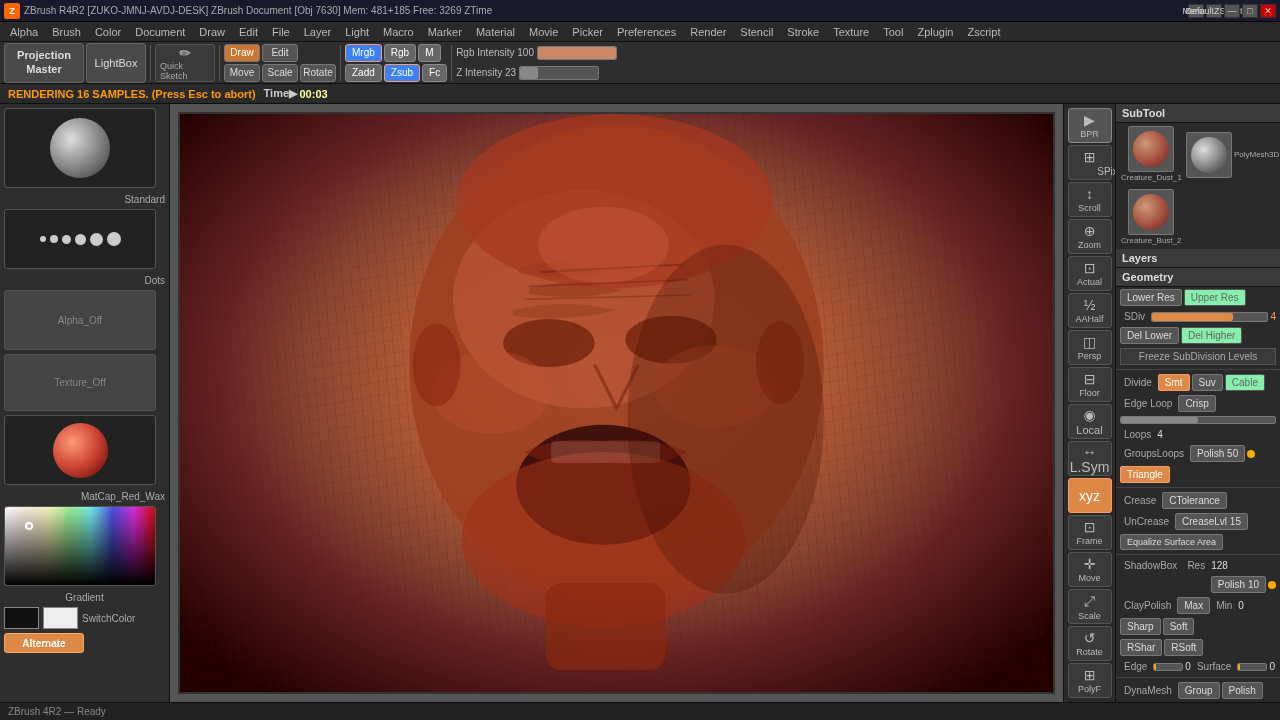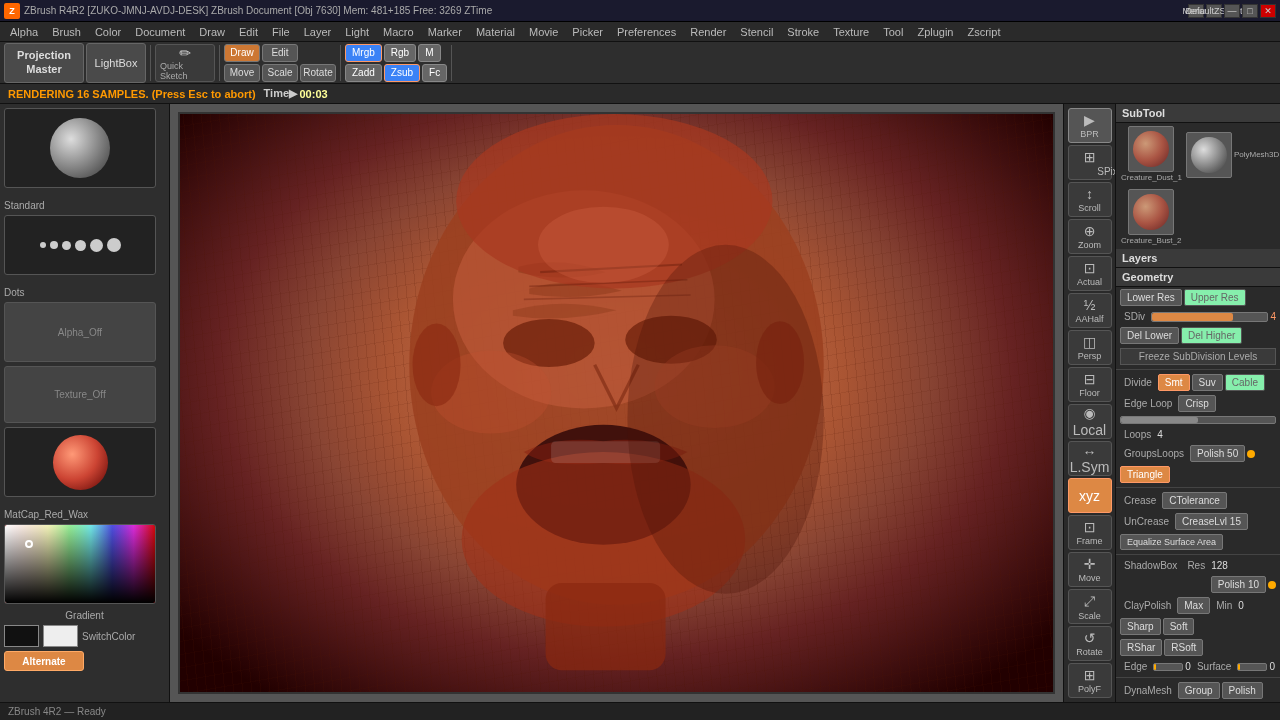--- a/index.html
+++ b/index.html
@@ -191,21 +191,21 @@
       border-radius: 3px;
       display: flex; align-items: center; justify-content: center;
       position: relative;
     }
     .brush-sphere {
       width: 60px; height: 60px;
       border-radius: 50%;
       background: radial-gradient(circle at 35% 35%, #ddd, #888 50%, #333);
     }
     .brush-label {
-      text-align: left; font-size: 10px; color: #aaa; margin-top: 8px;
+      text-align: right; font-size: 10px; color: #aaa; margin-top: 2px;
     }
 
     .dot-preview {
       width: 152px; height: 60px;
       background: #222;
       border: 1px solid #555;
       border-radius: 3px;
       display: flex; align-items: center; justify-content: center; gap: 4px;
     }
     .dot { border-radius: 50%; background: #ccc; }
@@ -544,20 +544,34 @@
     </div>
     <div style="display:flex;gap:2px;">
       <div class="mode-toggle">Zadd</div>
       <div class="mode-toggle orange">Zsub</div>
       <div class="mode-toggle">Fc</div>
     </div>
   </div>
 
   <div class="toolbar-sep"></div>
 
+  <div class="slider-group">
+    <div class="slider-row">
+      <span class="slider-label">Rgb Intensity 100</span>
+      <div class="slider-track">
+        <div class="slider-fill" style="width:100%;background:#c86;"></div>
+      </div>
+    </div>
+    <div class="slider-row">
+      <span class="slider-label">Z Intensity 23</span>
+      <div class="slider-track">
+        <div class="slider-fill" style="width:23%;"></div>
+      </div>
+    </div>
+  </div>
 </div>
 
 <div id="status-bar">
   <span>RENDERING 16 SAMPLES. (Press Esc to abort)</span>
   <span class="time-label">Time▶</span>
   <span class="time-val">00:03</span>
 </div>
 
 <div id="main-content">
 
@@ -688,21 +702,21 @@
     <div class="vp-btn">
       <span class="vp-icon">◫</span>
       <span style="font-size:9px;">Persp</span>
     </div>
     <div class="vp-btn">
       <span class="vp-icon">⊟</span>
       <span style="font-size:9px;">Floor</span>
     </div>
     <div class="vp-btn">
       <span class="vp-icon">◉</span>
-      <span style="font-size:14px;">Local</span>
+      <span style="font-size:11px;">Local</span>
     </div>
     <div class="vp-btn">
       <span class="vp-icon">↔</span>
       <span style="font-size:14px;">L.Sym</span>
     </div>
     <div class="vp-btn orange-btn">
       <span class="vp-icon">xyz</span>
     </div>
     <div class="vp-btn">
       <span class="vp-icon">⊡</span>

